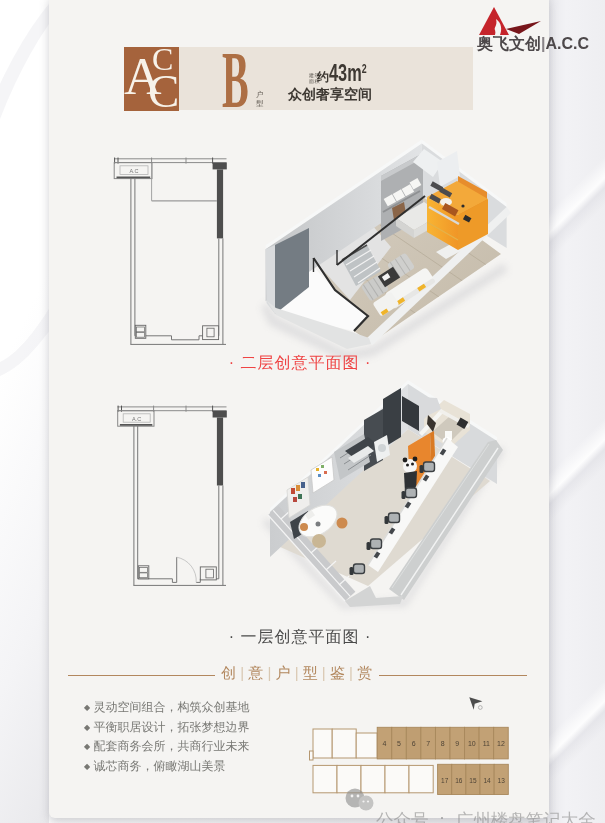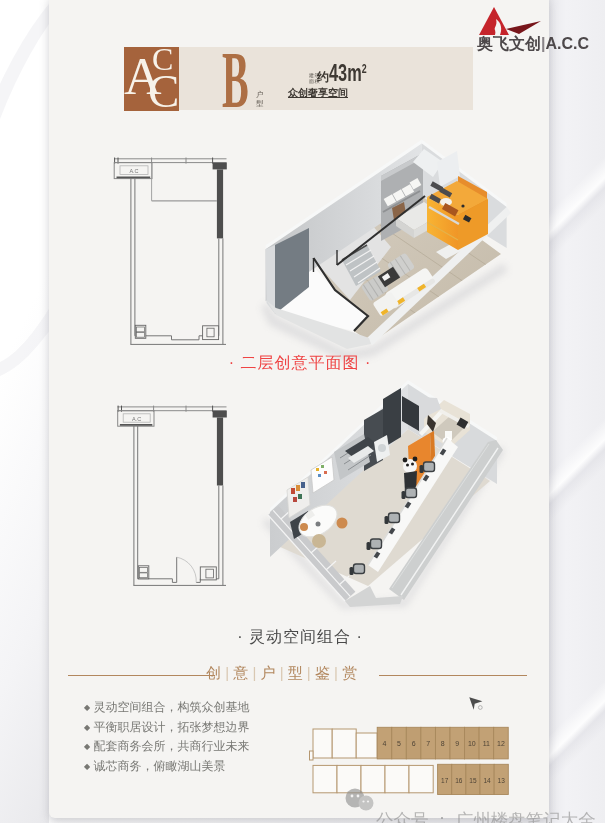--- a/index.html
+++ b/index.html
@@ -41,21 +41,21 @@
 <div class="abs" style="left:222px;top:39.5px;font-family:'Liberation Serif',serif;font-size:80px;font-weight:bold;line-height:1;color:#ad6f44;transform:scaleX(0.5);transform-origin:left top;">B</div>
 
 <div class="abs" style="left:256px;top:91px;width:8px;font-size:7.5px;line-height:8.5px;color:#5a544c;font-family:Liberation Serif, serif;">户型</div>
 
 <div class="abs" style="left:290px;top:58px;width:130px;height:28px;">
   <span style="position:absolute;left:19px;top:14px;font-size:5px;line-height:6px;color:#55504a;width:11px;letter-spacing:0.5px;">建筑面积</span>
   <span style="position:absolute;left:27px;top:11px;font-size:12px;font-weight:bold;color:#3e3933;">约</span>
   <span style="position:absolute;left:39px;top:1px;font-size:24px;font-weight:bold;color:#3e3933;transform:scaleX(0.68);transform-origin:left top;display:inline-block;white-space:nowrap;">43m<span style="font-size:13px;vertical-align:8px;">2</span></span>
 </div>
 
-<div class="abs" style="left:288px;top:86px;font-size:10px;font-weight:bold;letter-spacing:0px;color:#3e3933;text-decoration:underline;">众创奢享空间</div>
+<div class="abs" style="left:288px;top:86px;font-size:14px;font-weight:bold;letter-spacing:0px;color:#3e3933;">众创奢享空间</div>
 
 <svg class="abs" style="left:0;top:0;" width="605" height="823" viewBox="0 0 605 823">
 
   <g stroke="#8a8a8a" stroke-width="1" fill="none">
     <line x1="114" y1="158.8" x2="226.5" y2="158.8"></line>
     <line x1="114" y1="162.6" x2="226.5" y2="162.6"></line>
     <line x1="114.6" y1="157.5" x2="114.6" y2="163.6" stroke="#555"></line>
     <line x1="118" y1="157.5" x2="118" y2="163.6" stroke="#555"></line>
     <line x1="151.6" y1="157.5" x2="151.6" y2="163.6"></line>
     <line x1="186" y1="157.5" x2="186" y2="163.6"></line>
@@ -472,25 +472,25 @@
 
   <circle cx="342" cy="523" r="5.5" fill="#cd8a4e"></circle>
 
   <circle cx="319" cy="541" r="7" fill="#c9b694"></circle>
 
   <circle cx="304" cy="527" r="4" fill="#cd8a4e"></circle>
 </svg>
 
 <div class="abs" style="left:150px;top:353px;width:300px;text-align:center;font-size:16px;letter-spacing:1px;color:#ef4444;">· 二层创意平面图 ·</div>
 
-<div class="abs" style="left:150px;top:627px;width:300px;text-align:center;font-size:16px;letter-spacing:1px;color:#4a4a4a;">· 灵动空间组合 ·</div>
+<div class="abs" style="left:150px;top:627px;width:300px;text-align:center;font-size:16px;letter-spacing:1px;color:#4a4a4a;">· 一层创意平面图 ·</div>
 
 <div class="abs" style="left:0;top:664px;width:605px;height:22px;">
   <div style="position:absolute;left:68px;top:11px;width:147px;height:1px;background:#b2875e;"></div>
-  <div style="position:absolute;left:206px;top:0px;font-size:15px;letter-spacing:0px;color:#b2875e;">创<span style="color:#d9c8b2;"> | </span>意<span style="color:#d9c8b2;"> | </span>户<span style="color:#d9c8b2;"> | </span>型<span style="color:#d9c8b2;"> | </span>鉴<span style="color:#d9c8b2;"> | </span>赏</div>
+  <div style="position:absolute;left:221px;top:0px;font-size:15px;letter-spacing:0px;color:#b2875e;">创<span style="color:#d9c8b2;"> | </span>意<span style="color:#d9c8b2;"> | </span>户<span style="color:#d9c8b2;"> | </span>型<span style="color:#d9c8b2;"> | </span>鉴<span style="color:#d9c8b2;"> | </span>赏</div>
   <div style="position:absolute;left:379px;top:11px;width:148px;height:1px;background:#b2875e;"></div>
 </div>
 
 <div class="abs" style="left:84px;top:699px;font-size:12px;color:#787874;">
   <div style="height:19.6px;"><span style="font-size:8px;vertical-align:1px;">◆</span>&nbsp;灵动空间组合，构筑众创基地</div>
   <div style="height:19.6px;"><span style="font-size:8px;vertical-align:1px;">◆</span>&nbsp;平衡职居设计，拓张梦想边界</div>
   <div style="height:19.6px;"><span style="font-size:8px;vertical-align:1px;">◆</span>&nbsp;配套商务会所，共商行业未来</div>
   <div style="height:19.6px;"><span style="font-size:8px;vertical-align:1px;">◆</span>&nbsp;诚芯商务，俯瞰湖山美景</div>
 </div>
 

